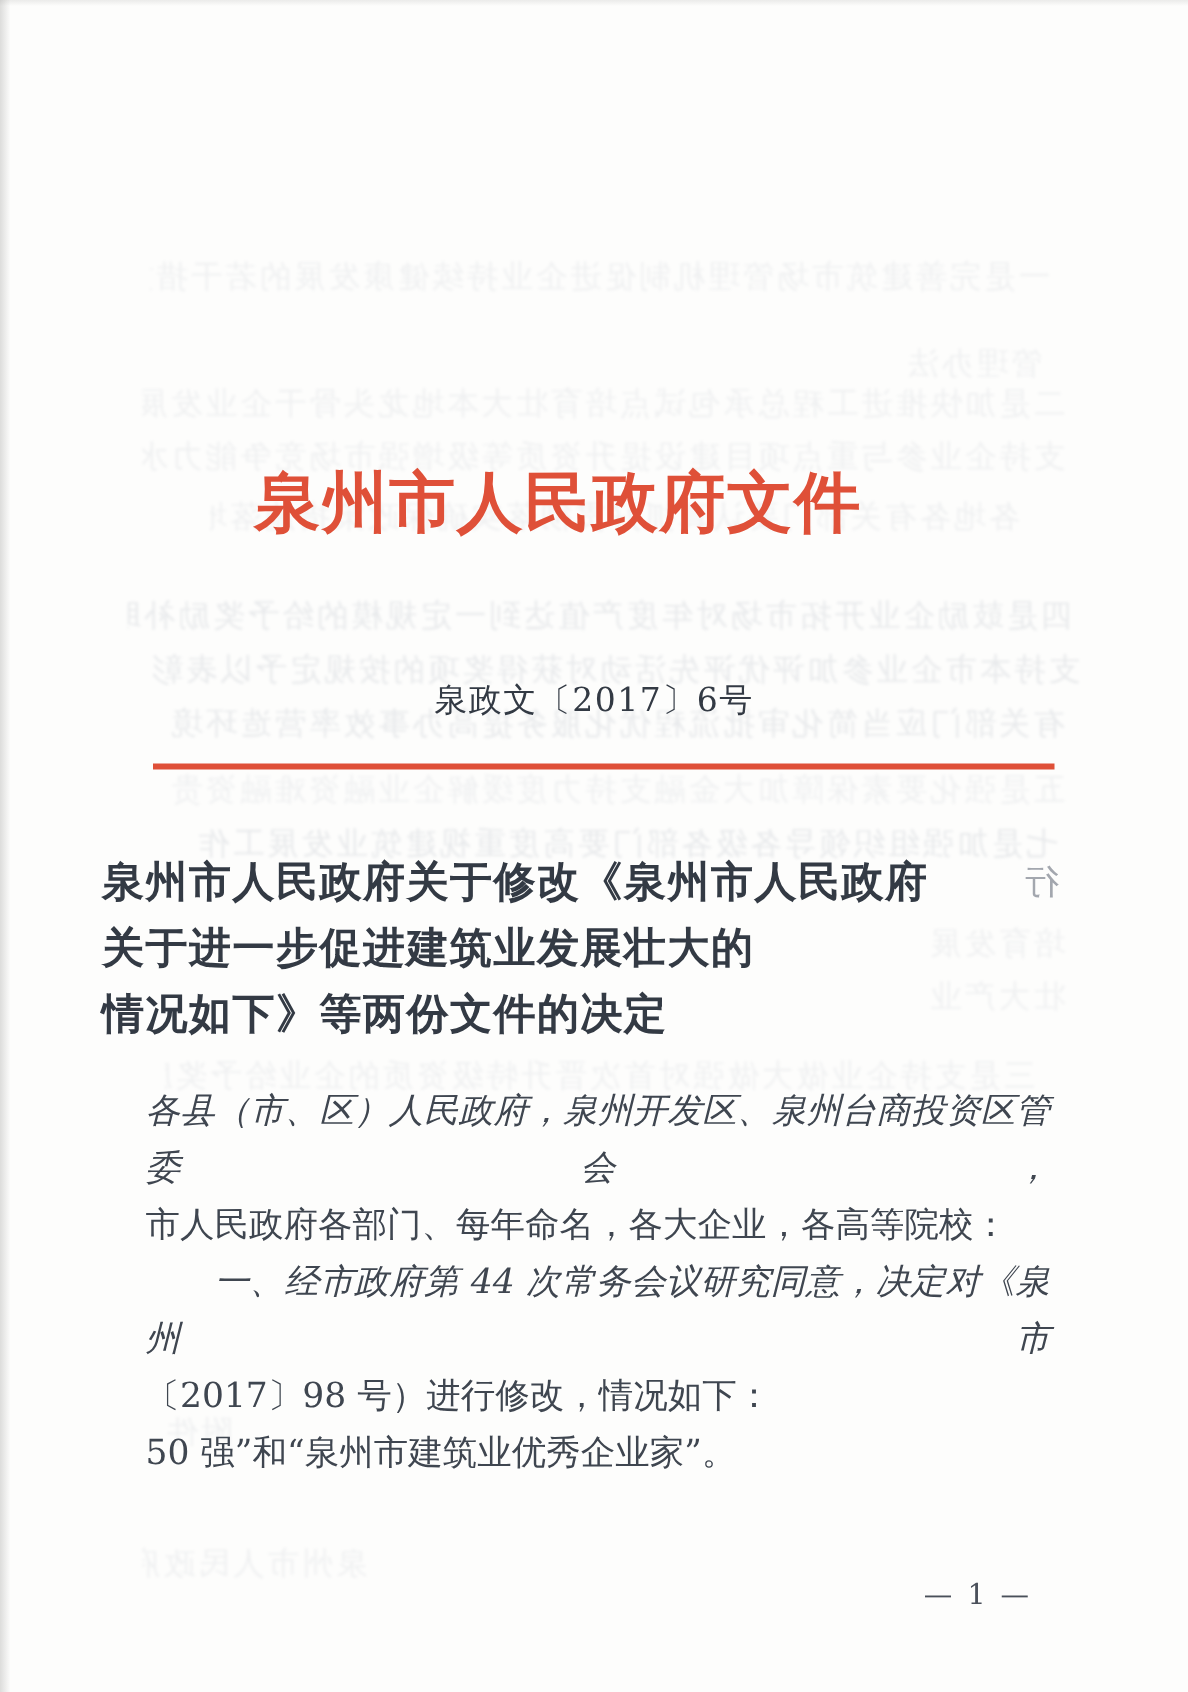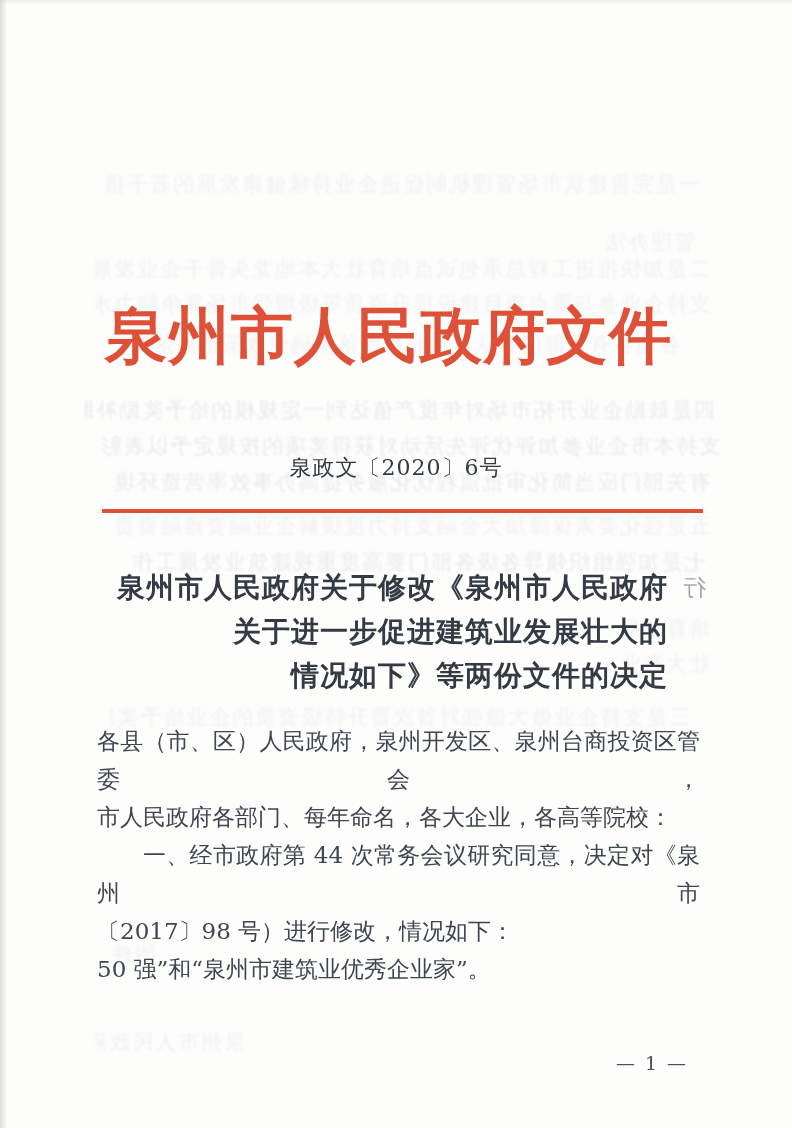--- a/index.html
+++ b/index.html
@@ -28,51 +28,51 @@
     font-size:21px;letter-spacing:2px;white-space:nowrap;
     font-family:"DejaVu Serif","Liberation Serif",serif;
   }
   .bleed.mid{opacity:.16;}
   .bleed.dark{opacity:.55;filter:blur(.5px);font-size:23px;color:#5a6170;}
 
   .content{position:absolute;inset:0;z-index:1;}
 
   .red-title{
     position:absolute;top:296px;left:72px;width:600px;
-    text-align:right;
-    font-size:62px;font-weight:bold;line-height:80px;
+    text-align:center;
+    font-size:44px;font-weight:bold;line-height:80px;
     letter-spacing:1px;
     color:var(--accent-red,#df5038);
     font-family:"DejaVu Serif","Liberation Serif",serif;
   }
   .doc-number{
     position:absolute;top:453px;left:96px;width:600px;
     text-align:center;
     font-size:22px;line-height:30px;
     color:var(--title-text,#333a44);
     letter-spacing:1px;
   }
   .red-line{
     position:absolute;top:509px;left:102px;width:601px;height:4px;
     background:var(--accent-red,#df5038);
   }
   .doc-title{
     position:absolute;top:566px;left:68px;width:600px;
-    text-align:right;
+    text-align:left;
     font-size:28px;font-weight:bold;line-height:44px;
     color:var(--title-text,#333a44);
     letter-spacing:1px;
   }
   .body-text{
     position:absolute;top:722px;left:97px;width:603px;
     font-size:23px;line-height:38px;
     color:var(--body-text,#3f4650);
   }
   .bline{width:100%;white-space:nowrap;}
-  .bline.fill{white-space:normal;text-align:justify;text-align-last:justify;}
+  .bline.fill{white-space:normal;text-align:justify;text-align-last:justify;font-style:italic;}
   .bline.indent{text-indent:2em;}
   .page-number{
     position:absolute;top:1050px;left:612px;width:80px;
     font-size:19px;line-height:26px;letter-spacing:2px;
     color:#4a505a;text-align:center;white-space:nowrap;
   }
 </style>
 </head>
 <body>
 
@@ -94,21 +94,21 @@
     <div class="bleed" style="top:650px;left:590px;width:120px;">壮大产业</div>
     <div class="bleed" style="top:703px;left:110px;width:580px;">三是支持企业做大做强对首次晋升特级资质的企业给予奖励</div>
     <div class="bleed" style="top:940px;left:85px;width:70px;">附件</div>
     <div class="bleed" style="top:1028px;left:95px;width:150px;">泉州市人民政府</div>
   </div>
 
   <div class="content">
 
     <div class="red-title">泉州市人民政府文件</div>
 
-    <div class="doc-number">泉政文〔2020〕6号</div>
+    <div class="doc-number">泉政文〔2017〕6号</div>
 
     <div class="red-line"></div>
 
     <div class="doc-title">
       <div>泉州市人民政府关于修改《泉州市人民政府</div>
       <div>关于进一步促进建筑业发展壮大的</div>
       <div>情况如下》等两份文件的决定</div>
     </div>
 
     <div class="body-text">

